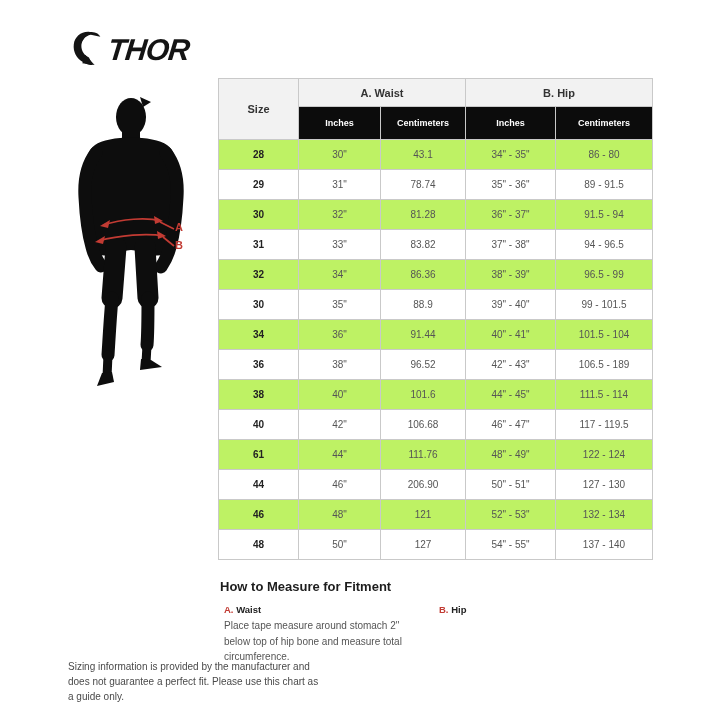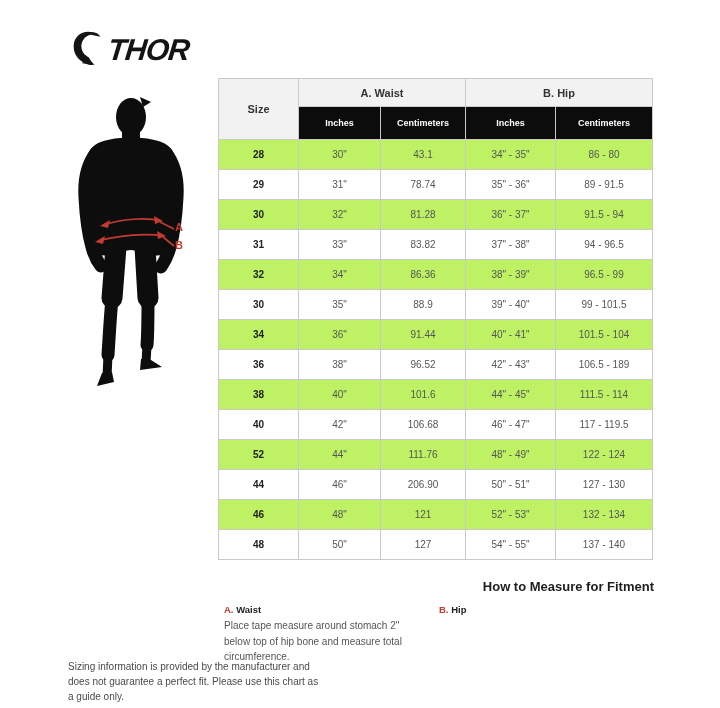--- a/index.html
+++ b/index.html
@@ -27,21 +27,21 @@
 
   table.size-table { border-collapse:collapse; width:434px; table-layout:fixed; border:1px solid #b3b3b3;padding-left:48px; }
   table.size-table th, table.size-table td { border:1px solid #c9c9c9; text-align:center; }
   th.group-head { background:#f2f2f2; font-size:11px; font-weight:bold; color:#333; height:28px; }
   th.size-head  { background:#f2f2f2; font-size:11px; font-weight:bold; color:#333; }
   tr.subhead th { background:#0c0c0c; color:#fff; font-size:9px; font-weight:bold; height:33px;margin-top:20px; }
   table.size-table td { height:30px; font-size:10px; color:#555; background:#fff; }
   table.size-table td.size-col { font-weight:bold; color:#222; }
   table.size-table tr.alt td { background:#bef264; }
 
-  .howto-title { font-size:13px; font-weight:bold; color:#1d1d1d; margin:19px 0 10px 2px;text-align:right; }
+  .howto-title { font-size:13px; font-weight:bold; color:#1d1d1d; margin:19px 0 10px 2px; }
   .howto-cols { display:flex; margin-left:6px; }
   .howto-col { width:210px; margin-right:13px; }
   .howto-head { font-size:9.5px; font-weight:bold; color:#222; }
   .howto-head .red { color:#c23b33; }
   .howto-desc { font-size:10px; color:#555; line-height:1.55; margin-top:3px; }
 
   .disclaimer { position:absolute; left:68px; top:659px; width:258px; font-size:10px; color:#4a4a4a; line-height:1.5; }
 </style>
 </head>
 <body>
@@ -185,21 +185,21 @@
             <td>111.5 - 114</td>
           </tr>
           <tr>
             <td class="size-col">40</td>
             <td>42"</td>
             <td>106.68</td>
             <td>46" - 47"</td>
             <td>117 - 119.5</td>
           </tr>
           <tr class="alt">
-            <td class="size-col">52</td>
+            <td class="size-col">61</td>
             <td>44"</td>
             <td>111.76</td>
             <td>48" - 49"</td>
             <td>122 - 124</td>
           </tr>
           <tr>
             <td class="size-col">44</td>
             <td>46"</td>
             <td>206.90</td>
             <td>50" - 51"</td>

